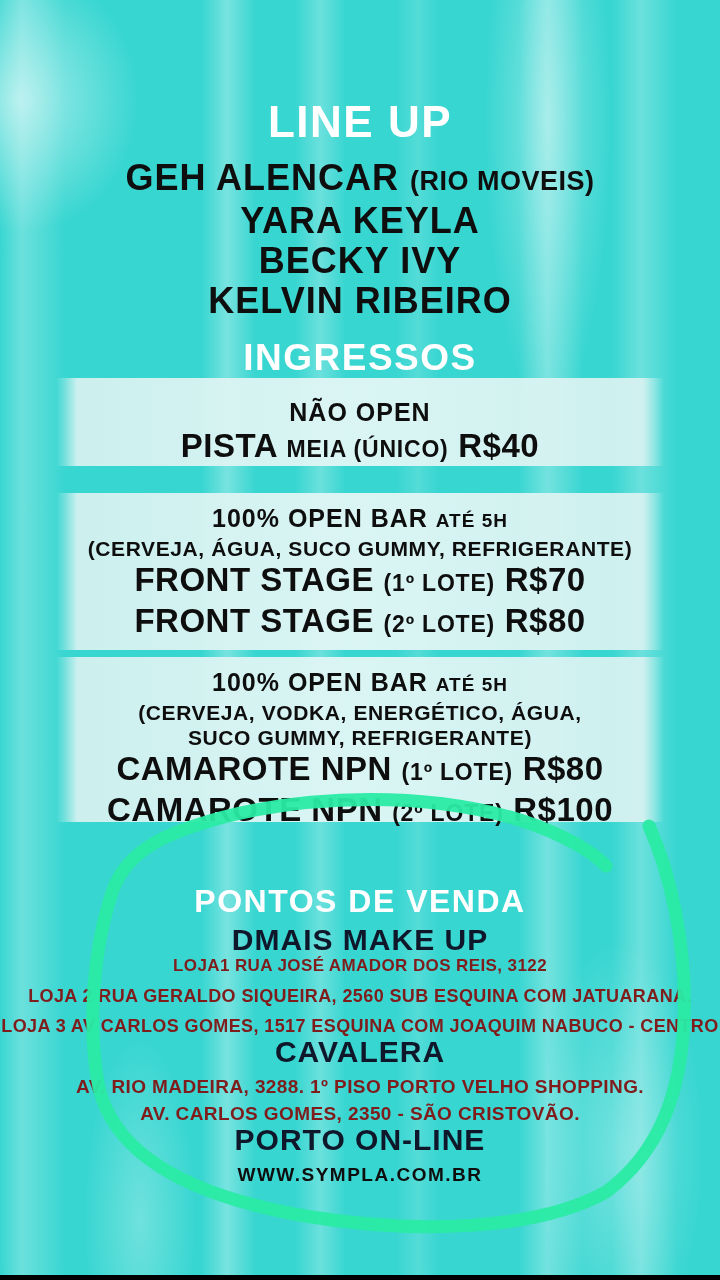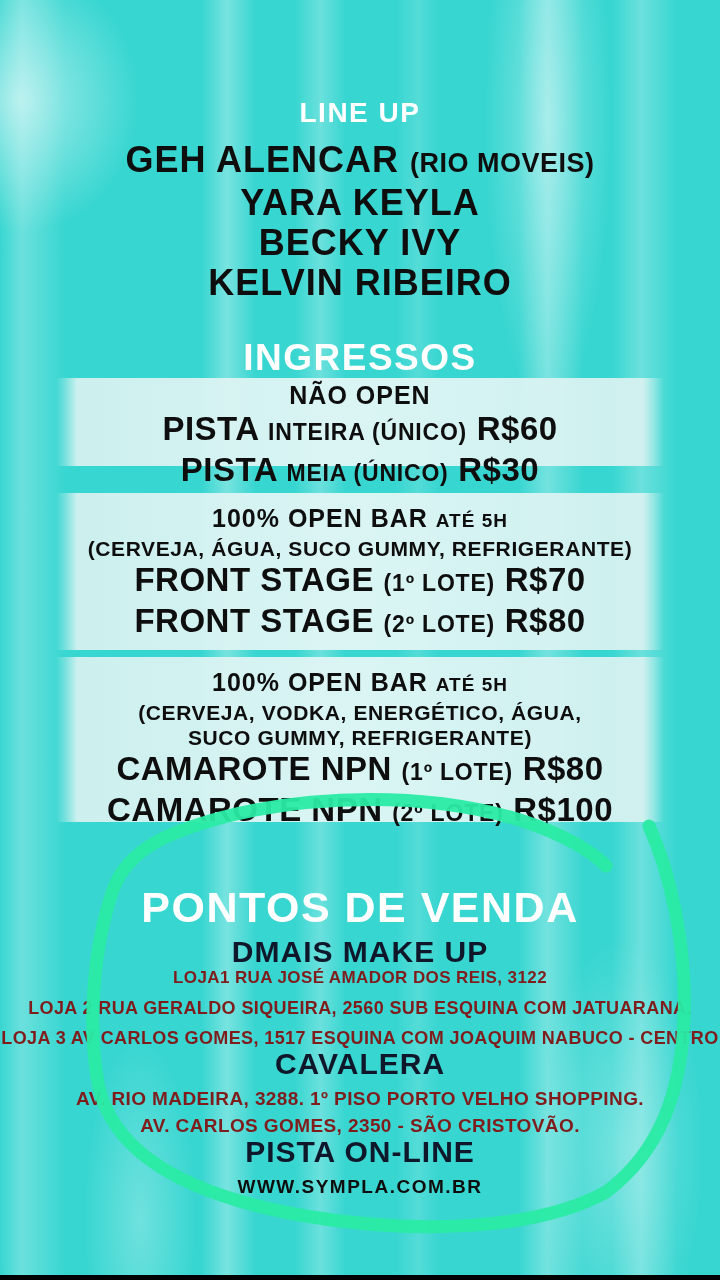--- a/index.html
+++ b/index.html
@@ -28,48 +28,48 @@
         rgba(255,255,255,0) 85%, rgba(255,255,255,.26) 89%, rgba(255,255,255,0) 94%),
       #38d6d1;
   }
 
   .content { position:absolute; inset:0; z-index:1; text-align:center; }
 
   .white-h { color:#ffffff; font-weight:bold; letter-spacing:1.5px; }
 
   
   .lineup { position:absolute; top:97px; left:0; right:0; }
-  .lineup-title { font-size:28px; margin-bottom:11px; }
+  .lineup-title { font-size:44px; margin-bottom:11px; }
   .artist-line { font-size:36px; font-weight:bold; line-height:40px; letter-spacing:1px; color:#0e0e0e; }
   .artist-note { font-size:27px; letter-spacing:0.5px; }
 
   
   .tickets-title { position:absolute; top:337px; left:0; right:0; font-size:37px; }
   .box {
     position:absolute; left:56px; width:608px;
     background:linear-gradient(90deg,
       rgba(217,242,241,0) 0%, rgba(217,242,241,.92) 3.5%,
       rgba(224,246,245,.96) 50%,
       rgba(217,242,241,.92) 96.5%, rgba(217,242,241,0) 100%);
     color:#0e0e0e;
   }
-  .box-1 { top:378px; height:88px; padding-top:2px; }
+  .box-1 { top:378px; height:88px; padding-top:19px; }
   .box-2 { top:493px; height:157px; padding-top:10px; }
   .box-3 { top:657px; height:165px; padding-top:10px; }
   .box-header { font-weight:bold; font-size:25px; line-height:30px; letter-spacing:1px; }
   .box-header-suffix { font-size:19px; letter-spacing:1px; }
   .box-sub { font-weight:bold; font-size:21px; line-height:25px; letter-spacing:0.6px; }
   .ticket-line { font-weight:bold; font-size:33px; line-height:37px; letter-spacing:0.5px; }
   .box-1 .ticket-line:first-of-type { margin-top:3px; }
   .box-2 .ticket-line:first-of-type, .box-3 .ticket-line:first-of-type { margin-top:14px; }
   .t-detail { font-size:23px; letter-spacing:0.8px; }
 
   
   .sales { position:absolute; top:883px; left:0; right:0; }
-  .sales-title { font-size:43px; margin-bottom:3px; }
+  .sales-title { font-size:32px; margin-bottom:3px; }
   .vendor-name { font-size:30px; font-weight:bold; letter-spacing:1px; color:#0f172a; line-height:34px; }
   .addr { font-size:17px; font-weight:bold; letter-spacing:0.4px; line-height:18px; color:#7f1d1d; }
   .addr.gap { margin-top:12px; font-size:18px; }
   .addr.spaced { margin-top:9px; font-size:19px; }
   .vendor-name.mt { }
   .site { font-size:19px; font-weight:bold; letter-spacing:1.5px; color:#0e0e0e; margin-top:7px; }
 
   
   .circle-svg { position:absolute; inset:0; z-index:2; pointer-events:none; }
 
@@ -100,27 +100,22 @@
         <span>KELVIN RIBEIRO</span>
       </div>
     </section>
 
     <div class="tickets-title white-h">INGRESSOS</div>
 
     <section class="box box-1">
       <div class="box-header">NÃO OPEN</div>
       <div class="ticket-line">
         <span>PISTA</span>
-        <span class="t-detail">INTEIRA (ÚNICO)</span>
-        <span>R$60</span>
-      </div>
-      <div class="ticket-line">
-        <span>PISTA</span>
         <span class="t-detail">MEIA (ÚNICO)</span>
-        <span>R$30</span>
+        <span>R$40</span>
       </div>
     </section>
 
     <section class="box box-2">
       <div class="box-header">
         <span>100% OPEN BAR</span>
         <span class="box-header-suffix">ATÉ 5H</span>
       </div>
       <div class="box-sub">(CERVEJA, ÁGUA, SUCO GUMMY, REFRIGERANTE)</div>
       <div class="ticket-line">
@@ -159,21 +154,21 @@
 
       <div class="vendor-name">DMAIS MAKE UP</div>
       <p class="addr">LOJA1 RUA JOSÉ AMADOR DOS REIS, 3122</p>
       <p class="addr gap">LOJA 2 RUA GERALDO SIQUEIRA, 2560 SUB ESQUINA COM JATUARANA.</p>
       <p class="addr gap">LOJA 3 AV CARLOS GOMES, 1517 ESQUINA COM JOAQUIM NABUCO - CENTRO</p>
 
       <div class="vendor-name mt">CAVALERA</div>
       <p class="addr spaced">AV. RIO MADEIRA, 3288. 1º PISO PORTO VELHO SHOPPING.</p>
       <p class="addr spaced">AV. CARLOS GOMES, 2350 - SÃO CRISTOVÃO.</p>
 
-      <div class="vendor-name mt">PISTA ON-LINE</div>
+      <div class="vendor-name mt">PORTO ON-LINE</div>
       <p class="site">WWW.SYMPLA.COM.BR</p>
     </section>
   </div>
 
   <svg class="circle-svg" width="720" height="1280" viewBox="0 0 720 1280">
     <path d="M 649 826
              C 670 872, 687 945, 684 1020
              C 681 1092, 660 1152, 606 1192
              C 536 1231, 414 1234, 305 1216
              C 196 1197, 116 1158, 99 1088

